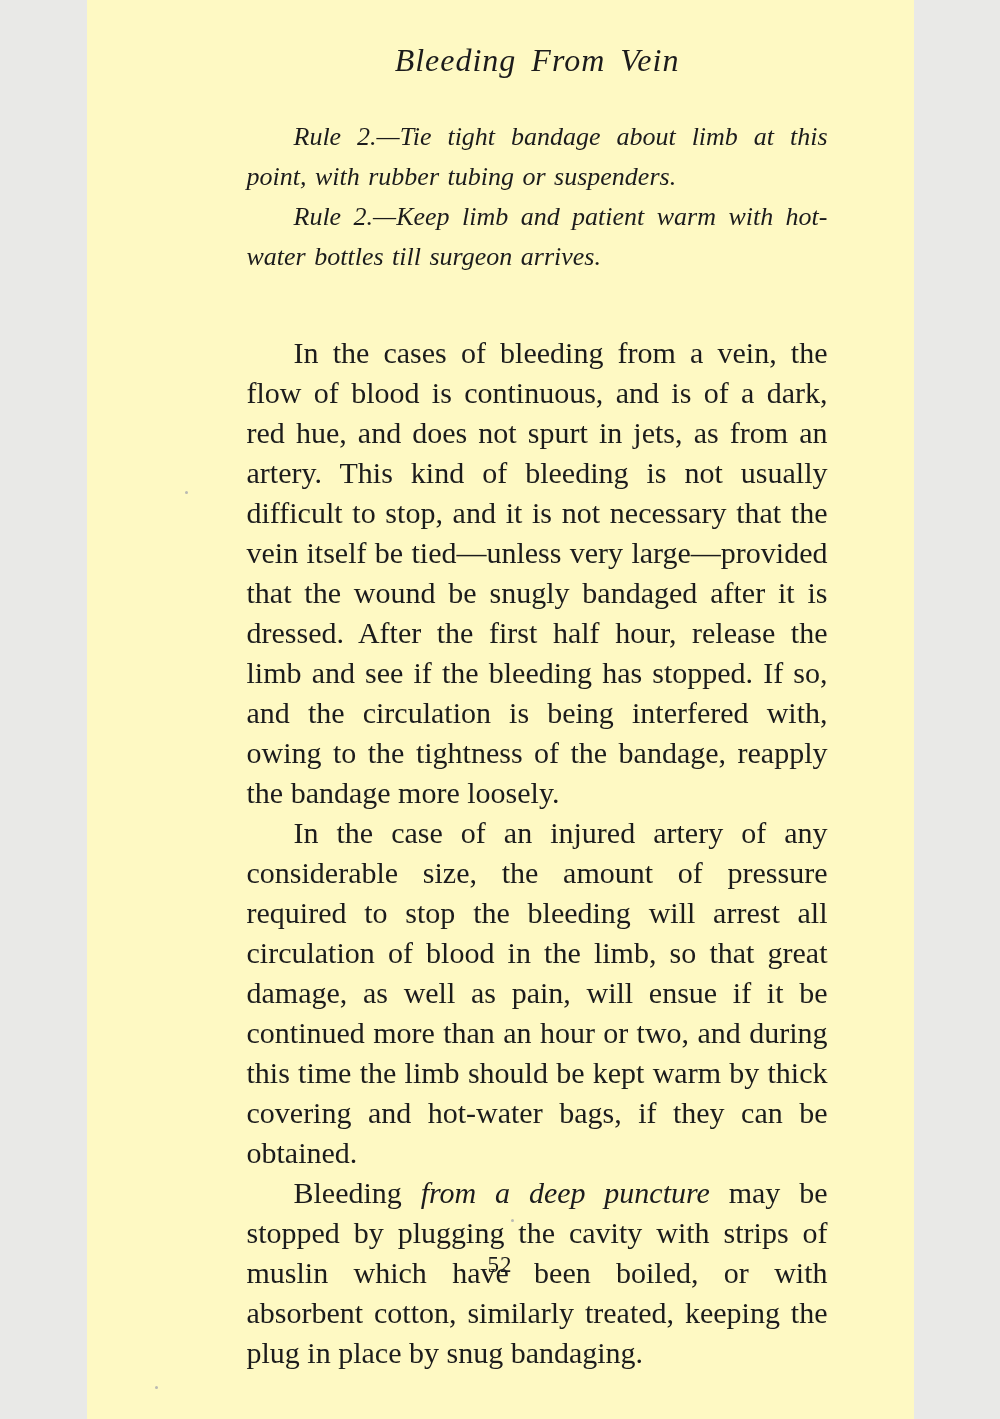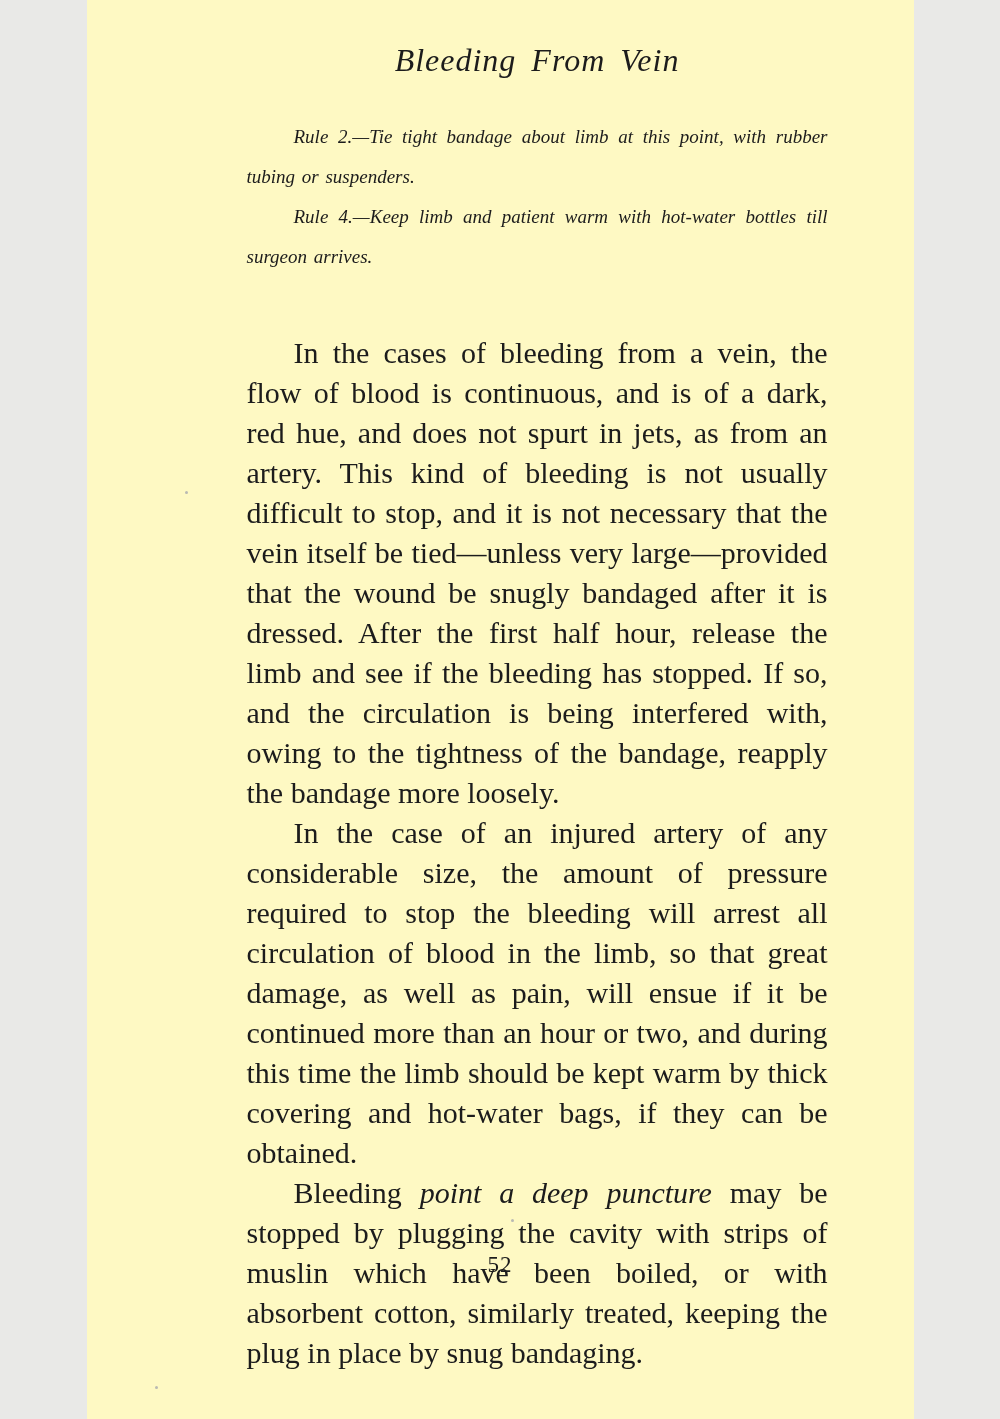--- a/index.html
+++ b/index.html
@@ -28,21 +28,21 @@
     font-style: italic;
     font-weight: 500;
     font-size: 32px;
     text-align: center;
     margin: 0 0 38px 0;
     letter-spacing: 1px;
     word-spacing: 6px;
   }
   .rule {
     font-style: italic;
-    font-size: 19px;
+    font-size: 26px;
     line-height: 40px;
     text-align: justify;
     text-indent: 47px;
     margin: 0;
     word-spacing: 2px;
   }
   .body-block {
     margin-top: 56px;
   }
   .para {
@@ -76,28 +76,28 @@
 </head>
 <body>
 
 <div class="page">
   <div class="content">
 
     <h1 class="title">Bleeding From Vein</h1>
 
     <p class="rule">Rule 2.—Tie tight bandage about limb at this point, with rubber tubing or suspenders.</p>
 
-    <p class="rule">Rule 4.—Keep limb and patient warm with hot-water bottles till surgeon arrives.</p>
+    <p class="rule">Rule 2.—Keep limb and patient warm with hot-water bottles till surgeon arrives.</p>
 
     <div class="body-block">
       <p class="para">In the cases of bleeding from a vein, the flow of blood is continuous, and is of a dark, red hue, and does not spurt in jets, as from an artery.  This kind of bleeding is not usually difficult to stop, and it is not necessary that the vein itself be tied—unless very large—provided that the wound be snugly bandaged after it is dressed.  After the first half hour, release the limb and see if the bleeding has stopped.  If so, and the circulation is being interfered with, owing to the tightness of the bandage, reapply the bandage more loosely.</p>
 
       <p class="para">In the case of an injured artery of any considerable size, the amount of pressure required to stop the bleeding will arrest all circulation of blood in the limb, so that great damage, as well as pain, will ensue if it be continued more than an hour or two, and during this time the limb should be kept warm by thick covering and hot-water bags, if they can be obtained.</p>
 
-      <p class="para"><span>Bleeding </span><span class="inline-italic">point a deep puncture</span><span> may be stopped by plugging the cavity with strips of muslin which have been boiled, or with absorbent cotton, similarly treated, keeping the plug in place by snug bandaging.</span></p>
+      <p class="para"><span>Bleeding </span><span class="inline-italic">from a deep puncture</span><span> may be stopped by plugging the cavity with strips of muslin which have been boiled, or with absorbent cotton, similarly treated, keeping the plug in place by snug bandaging.</span></p>
     </div>
   </div>
 
   <div class="page-number">52</div>
 
   <span class="speck speck-1"></span>
   <span class="speck speck-2"></span>
   <span class="speck speck-3"></span>
 </div>
 

